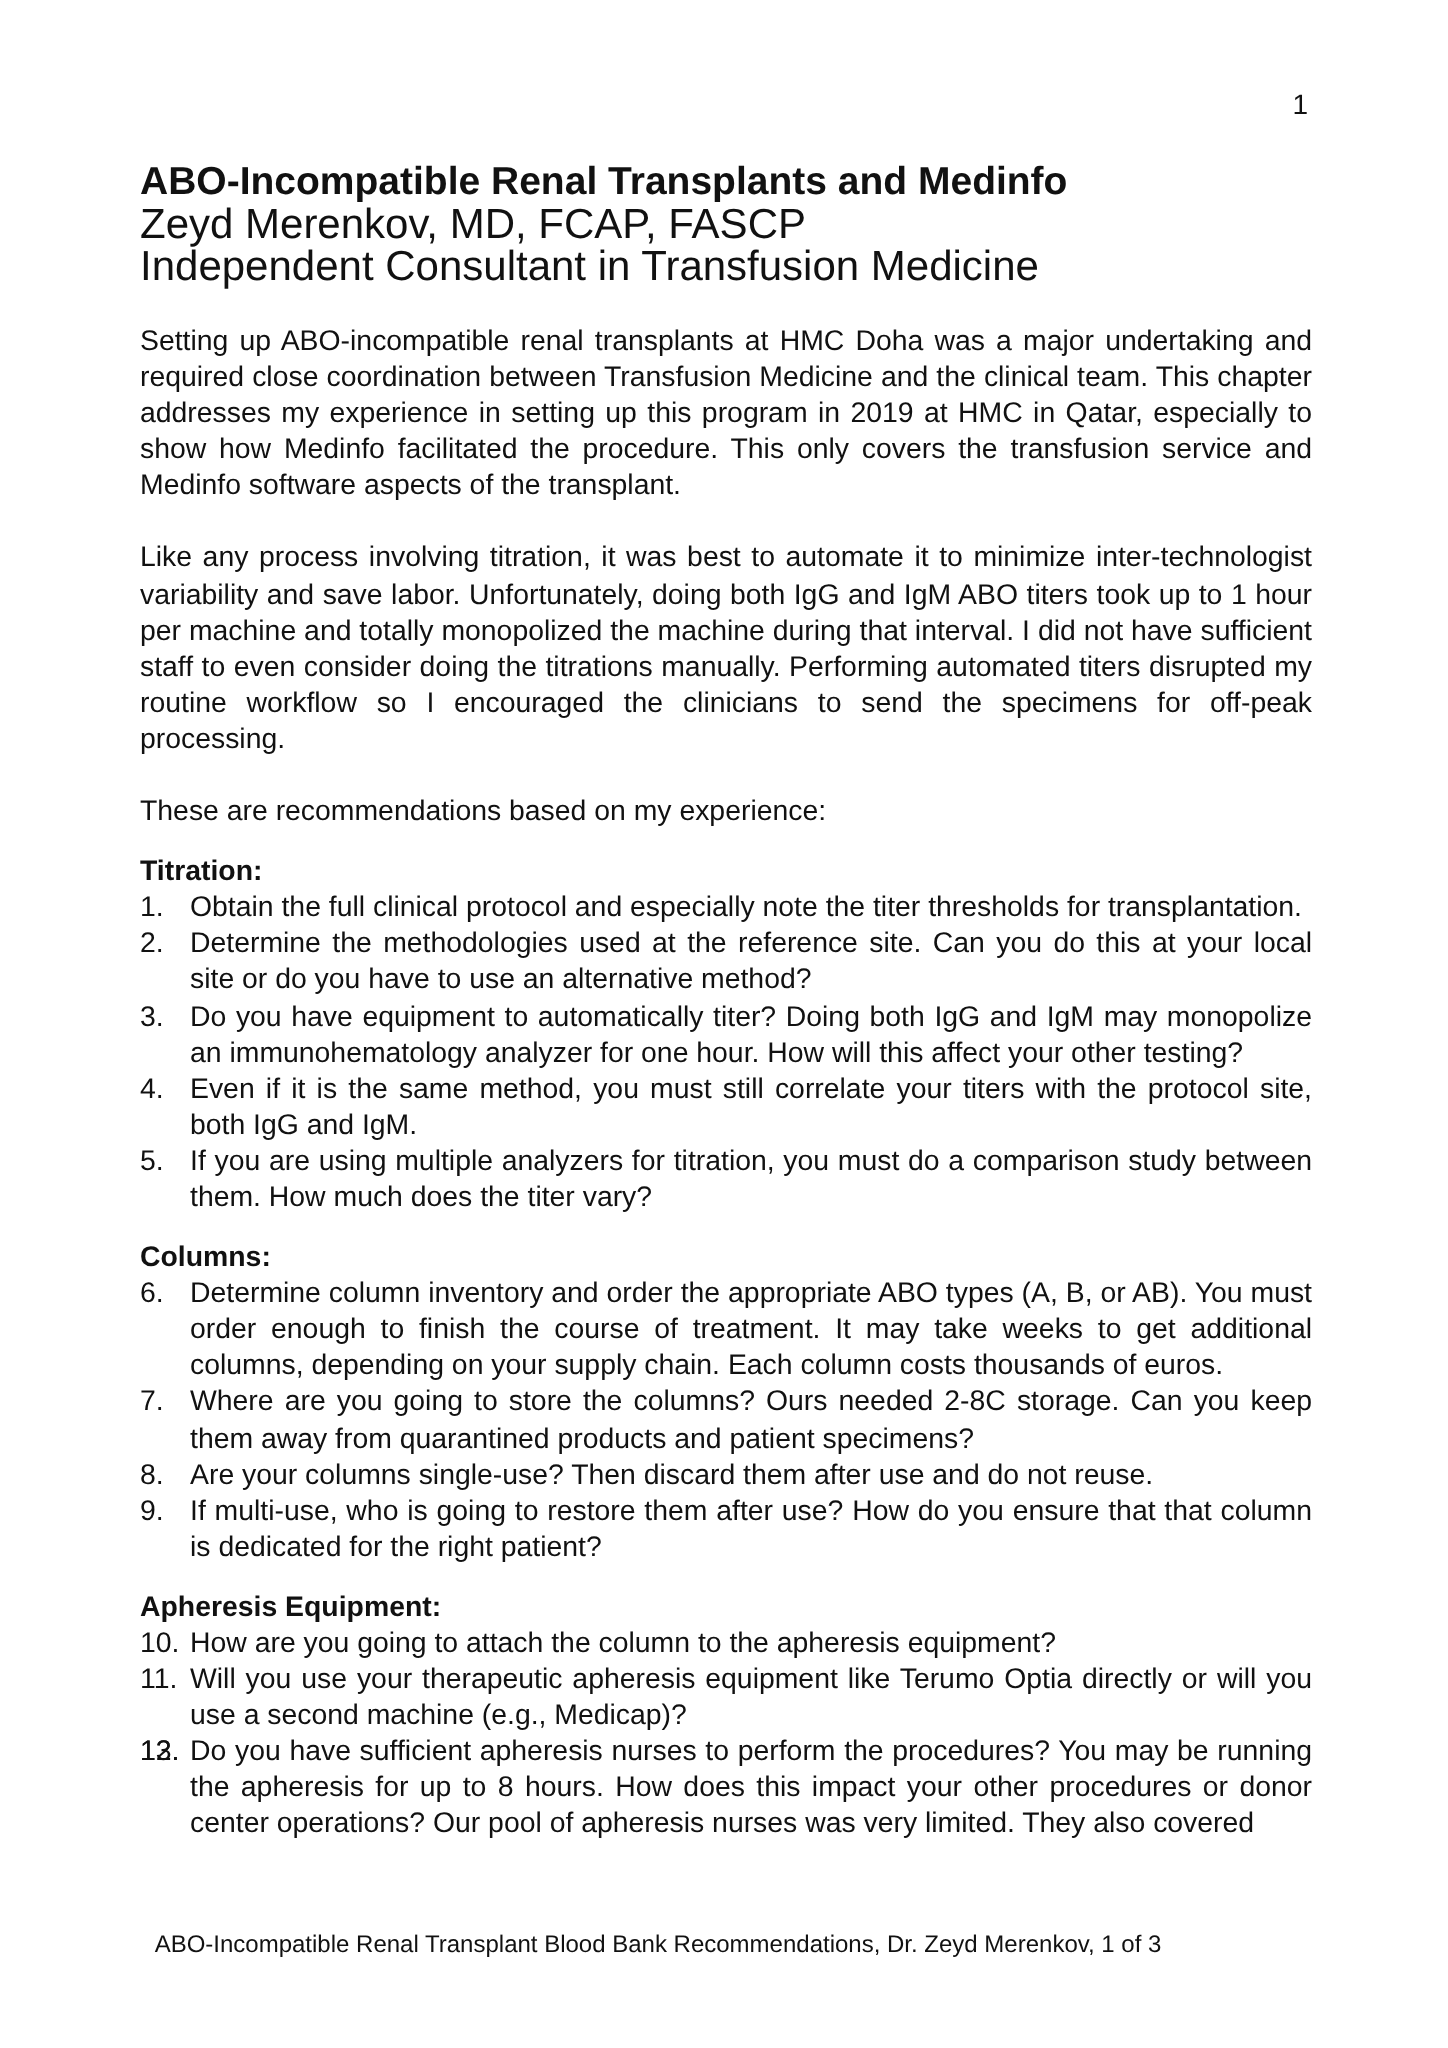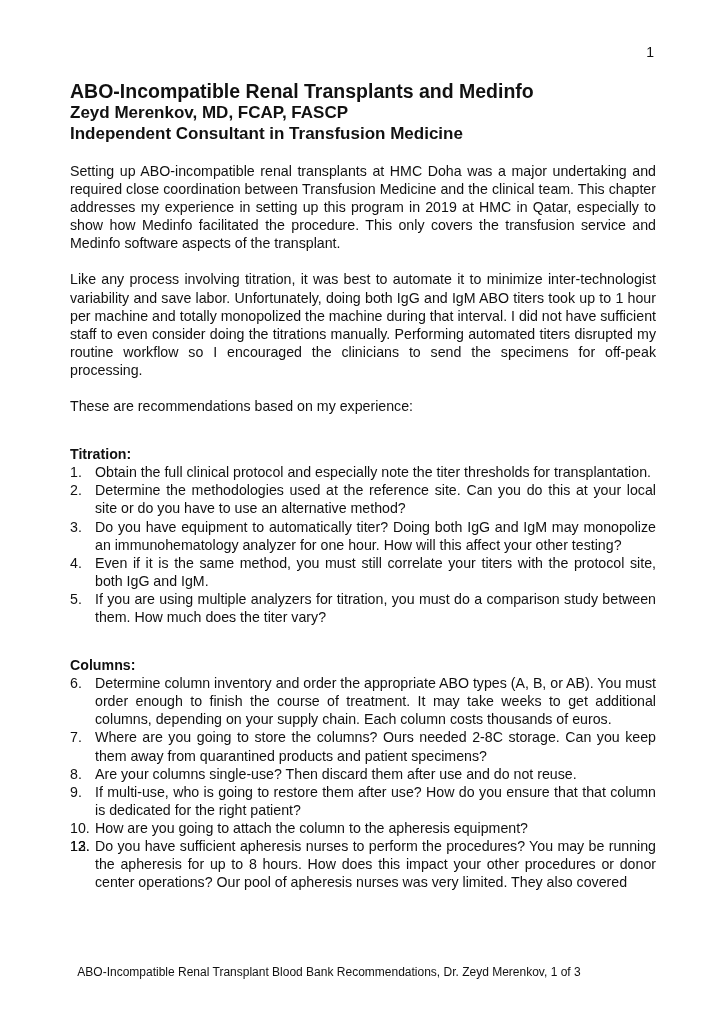--- a/index.html
+++ b/index.html
@@ -29,34 +29,34 @@
       font-size: 14.2px;
       line-height: 18.1px;
     }
     .title {
       font-weight: bold;
       font-size: 19.5px;
       line-height: 22px;
       margin: 0;
     }
     .subtitle {
-      font-weight: bold;
-      font-size: 17px;
+      font-weight: normal;
+      font-size: 21px;
       line-height: 21px;
       margin: 0;
     }
     p {
       margin: 0;
       text-align: justify;
     }
     .para1 { margin-top: 18px; }
     .para { margin-top: 18px; }
     .section-heading {
       font-weight: bold;
-      margin-top: 30px;
+      margin-top: 12px;
     }
     ol {
       margin: 0;
       padding: 0;
       list-style: none;
     }
     li {
       position: relative;
       padding-left: 25px;
       text-align: justify;
@@ -109,22 +109,24 @@
     <div class="section-heading">Columns:</div>
     <ol>
       <li><span class="num">6.</span><span>Determine column inventory and order the appropriate ABO types (A, B, or AB).  You must order enough to finish the course of treatment.  It may take weeks to get additional columns, depending on your supply chain.  Each column costs thousands of euros.</span></li>
       <li><span class="num">7.</span><span>Where are you going to store the columns?  Ours needed 2-8C storage.  Can you keep them away from quarantined products and patient specimens?</span></li>
       <li><span class="num">8.</span><span>Are your columns single-use?  Then discard them after use and do not reuse.</span></li>
       <li><span class="num">9.</span><span>If multi-use, who is going to restore them after use?  How do you ensure that that column is dedicated for the right patient?</span></li>
     </ol>
   </div>
 
   <div>
+    <div class="section-heading">Apheresis Equipment:</div>
     <ol>
       <li class="two-digit"><span class="num">10.</span><span>How are you going to attach the column to the apheresis equipment?</span></li>
+      <li class="two-digit"><span class="num">11.</span><span>Will you use your therapeutic apheresis equipment like Terumo Optia directly or will you use a second machine (e.g., Medicap)?</span></li>
       <li class="two-digit"><span class="num">12.</span></li>
     </ol>
   </div>
 
   <div>
     <ol>
       <li class="two-digit"><span class="num">13.</span><span>Do you have sufficient apheresis nurses to perform the procedures?  You may be running the apheresis for up to 8 hours.  How does this impact your other procedures or donor center operations?  Our pool of apheresis nurses was very limited.  They also covered</span></li>
     </ol>
   </div>
 </div>

